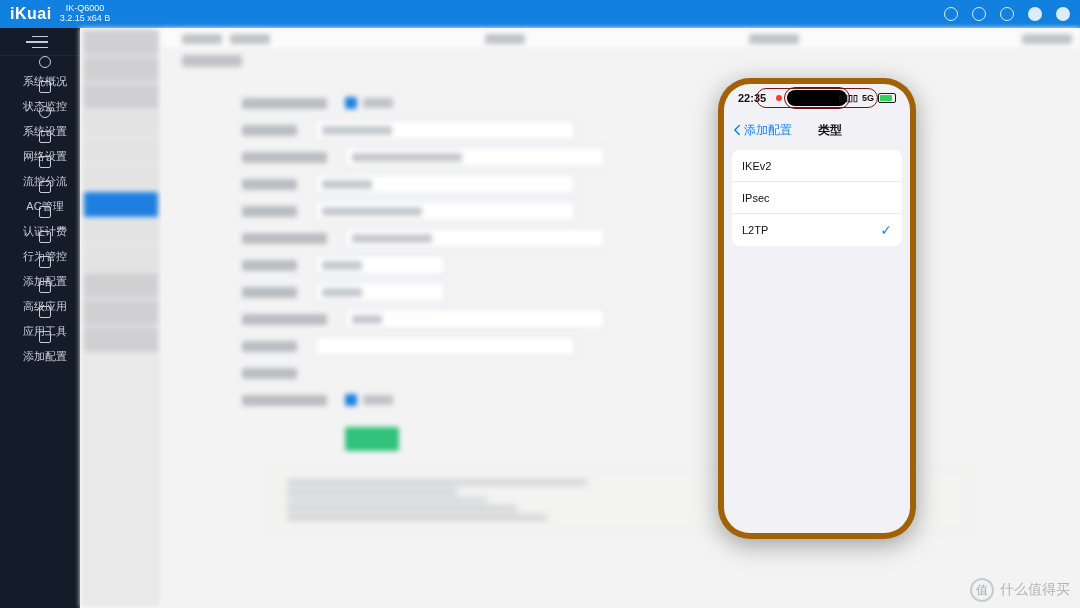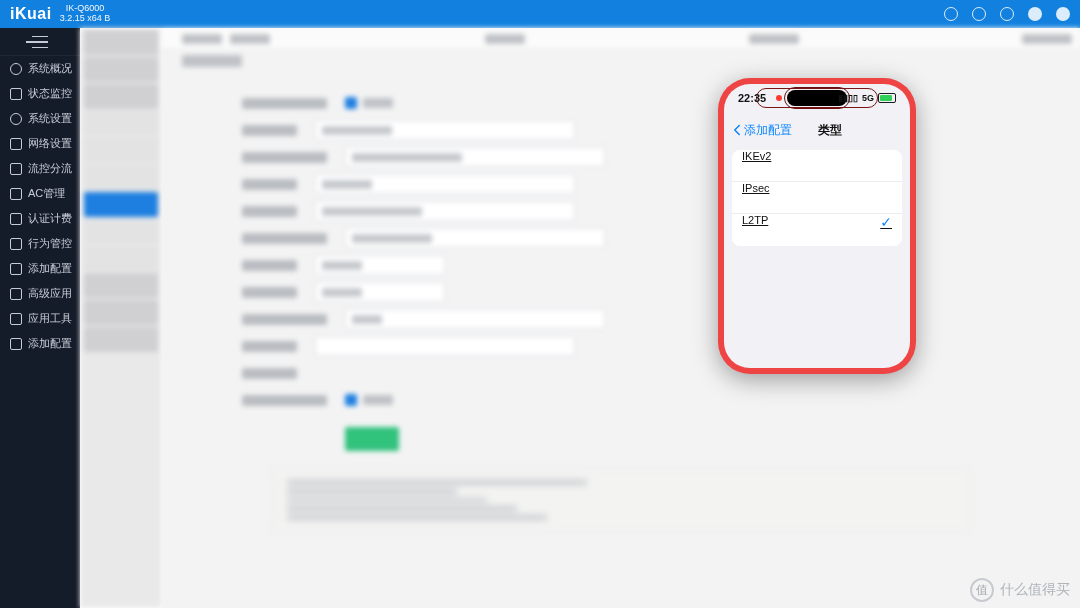--- a/index.html
+++ b/index.html
@@ -12,21 +12,21 @@
   .model { margin-left: 8px; line-height: 1.1; font-size: 9px; opacity: .95; text-align: center; }
   .top-icons { margin-left: auto; display: flex; gap: 14px; align-items: center; }
   .top-icons span { width: 14px; height: 14px; border: 1.4px solid rgba(255,255,255,.85); border-radius: 50%; display: inline-block; }
   .top-icons .solid { background: rgba(255,255,255,.85); border: none; }
 
   
   .sidebar { position: absolute; left: 0; top: 28px; width: 80px; height: 580px; background: #141b29; color: #c7cdd6; font-size: 11px; }
   .side-toggle { height: 28px; display: flex; align-items: center; justify-content: center; border-bottom: 1px solid #1f2635; }
   .hamb { width: 16px; height: 12px; border-top: 1.5px solid #c7cdd6; border-bottom: 1.5px solid #c7cdd6; position: relative; }
   .hamb::after { content: ""; position: absolute; left: -6px; top: 4.5px; width: 22px; height: 1.5px; background: #c7cdd6; }
-  .nav-item { display: flex; align-items: center; gap: 6px; height: 25px; padding-left: 10px; cursor: pointer; }
+  .nav-item { display: flex; align-items: center; gap: 6px; height: 25px; padding-left: 10px; cursor: pointer; flex-direction: column; }
   .nav-ico { width: 12px; height: 12px; border: 1.3px solid #c7cdd6; border-radius: 2px; flex: 0 0 auto; }
   .nav-ico.round { border-radius: 50%; }
 
   
   .subnav { position: absolute; left: 80px; top: 28px; width: 82px; height: 580px; background: #e9e9ea; filter: blur(2.5px); }
   .sub-item { height: 25px; margin: 2px 4px; background: #d0d0d2; border-radius: 2px; }
   .sub-item.active { background: #1e7fe0; }
   .sub-item.light { background: #e3e3e4; }
 
   
@@ -45,39 +45,39 @@
   .form-input .val{height:9px;width:70px;background:#c6c9cd;border-radius:1px;}
   .form-input.half { width: 130px; }
   .check { margin-left: 18px; width: 12px; height: 12px; border: 1px solid #1e7fe0; background: #1e7fe0; border-radius: 2px; }
   .check+.chk-label { margin-left: 6px; width: 30px; height: 10px; background: #bfc2c6; border-radius: 2px; }
   .save-btn { margin-left: 103px; margin-top: 16px; width: 54px; height: 24px; background: #31c27c; border-radius: 2px; }
 
   .footer-note { margin: 18px 30px 0; padding: 10px 14px; background: #f3f3f2; border: 1px dashed #dedede; height: 62px; display:flex; flex-direction:column; gap:4px; filter: blur(2.8px);}
   .footer-note .l{height:8px;background:#c8cace;border-radius:1px;}
 
   
-  .phone { position: absolute; left: 718px; top: 78px; width: 198px; height: 296px; background: #ef4444; border-radius: 32px; padding: 6px; box-shadow: 0 6px 24px rgba(0,0,0,.35); }
+  .phone { position: absolute; left: 718px; top: 78px; width: 198px; height: 461px; background: #a16207; border-radius: 32px; padding: 6px; box-shadow: 0 6px 24px rgba(0,0,0,.35); }
   .phone-inner { width: 100%; height: 100%; background: #f2f2f6; border-radius: 26px; overflow: hidden; position: relative; }
   .p-status { position: absolute; top: 0; left: 0; right: 0; height: 28px; display: flex; align-items: center; font-size: 11px; font-weight: 600; padding: 0 14px; color: #111; }
   .p-time { }
   .p-rec { margin-left: 10px; width: 6px; height: 6px; background: #ff3b30; border-radius: 50%; }
   .p-right { margin-left: auto; display: flex; align-items: center; gap: 4px; font-size: 9px; }
   .p-5g { letter-spacing: 0; }
   .p-batt { width: 18px; height: 10px; border: 1px solid #1a1a1a; border-radius: 2px; position: relative; }
   .p-batt::after { content:""; position:absolute; left:1px; top:1px; width:12px; height:6px; background:#30d158; border-radius:1px;}
   .p-island { position: absolute; top: 6px; left: 50%; transform: translateX(-50%); width: 60px; height: 16px; background: #000; border-radius: 10px; outline: 1px solid #6b1010; outline-offset: 2px; border-radius: 12px;}
   .p-island-ring { position:absolute; top:4px; left:50%; transform:translateX(-50%); width:122px; height:20px; border:1px solid #7a1414; border-radius:14px; pointer-events:none;}
 
   .p-nav { position: absolute; top: 32px; left: 0; right: 0; height: 28px; display: flex; align-items: center; padding: 0 8px; font-size: 12px; background: #f2f2f6; }
   .p-back { color: #0a84ff; display: flex; align-items: center; gap: 2px; font-size: 12px; cursor:pointer;}
   .p-back svg { width: 10px; height: 12px; }
   .p-title { position: absolute; left: 0; right: 0; text-align: center; font-weight: 600; color: #111; font-size: 12px; pointer-events: none; padding-left: 26px; }
 
   .p-list { position: absolute; top: 66px; left: 8px; right: 8px; background: #fff; border-radius: 8px; overflow: hidden; }
-  .p-row { height: 32px; display: flex; align-items: flex-start; padding: 0 10px; font-size: 11px; color: #111; border-bottom: 1px solid #eceCEE; cursor:pointer;text-decoration:underline;}
+  .p-row { height: 32px; display: flex; align-items: center; padding: 0 10px; font-size: 11px; color: #111; border-bottom: 1px solid #eceCEE; cursor:pointer;}
   .p-row:last-child { border-bottom: none; }
   .p-check { margin-left: auto; color: #0a84ff; font-size: 14px; }
 
   
   .watermark { position: absolute; right: 10px; bottom: 6px; display: flex; align-items: center; gap: 6px; color: #9aa0a6; font-size: 14px; opacity: .75; }
   .watermark .badge { width: 24px; height: 24px; border-radius: 50%; border: 2px solid #b9bdc2; display: flex; align-items: center; justify-content: center; font-size: 12px; color: #8a8f96; }
 </style>
 </head>
 <body>
 

